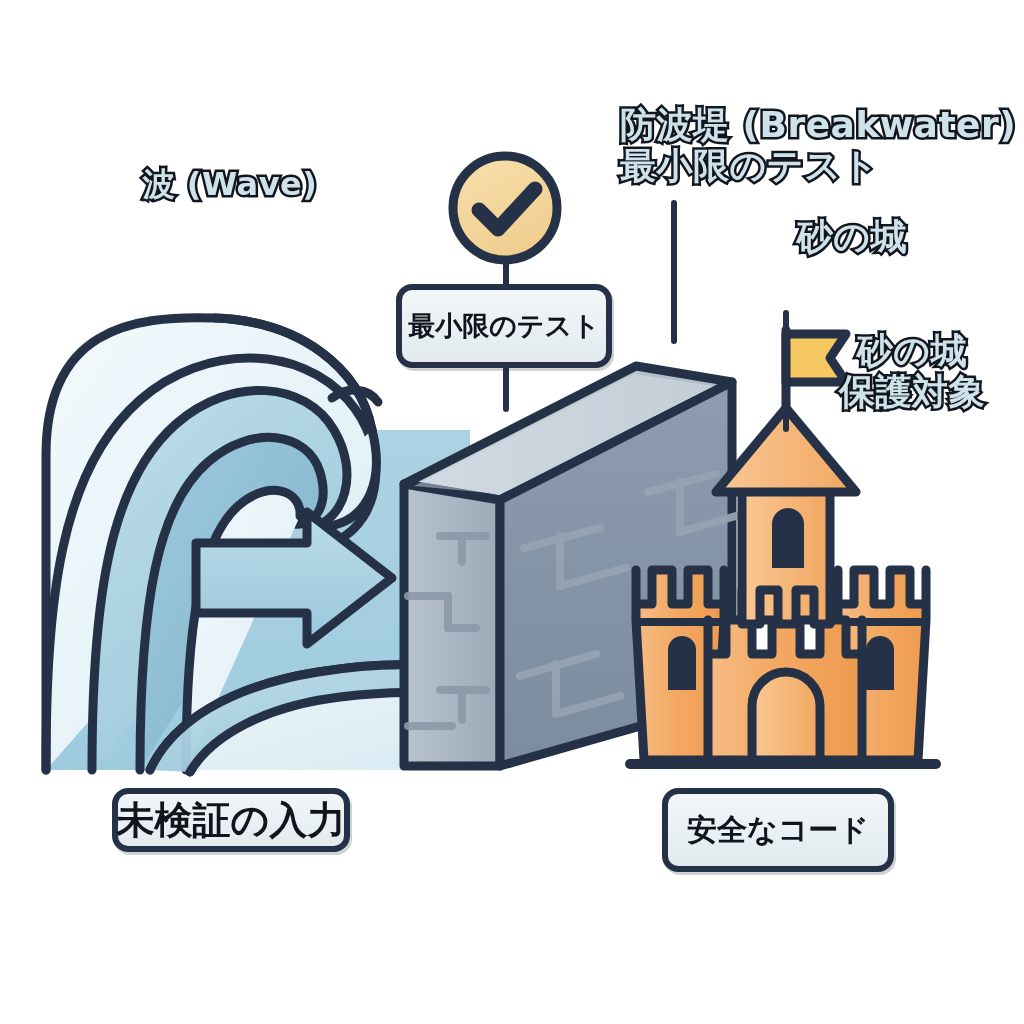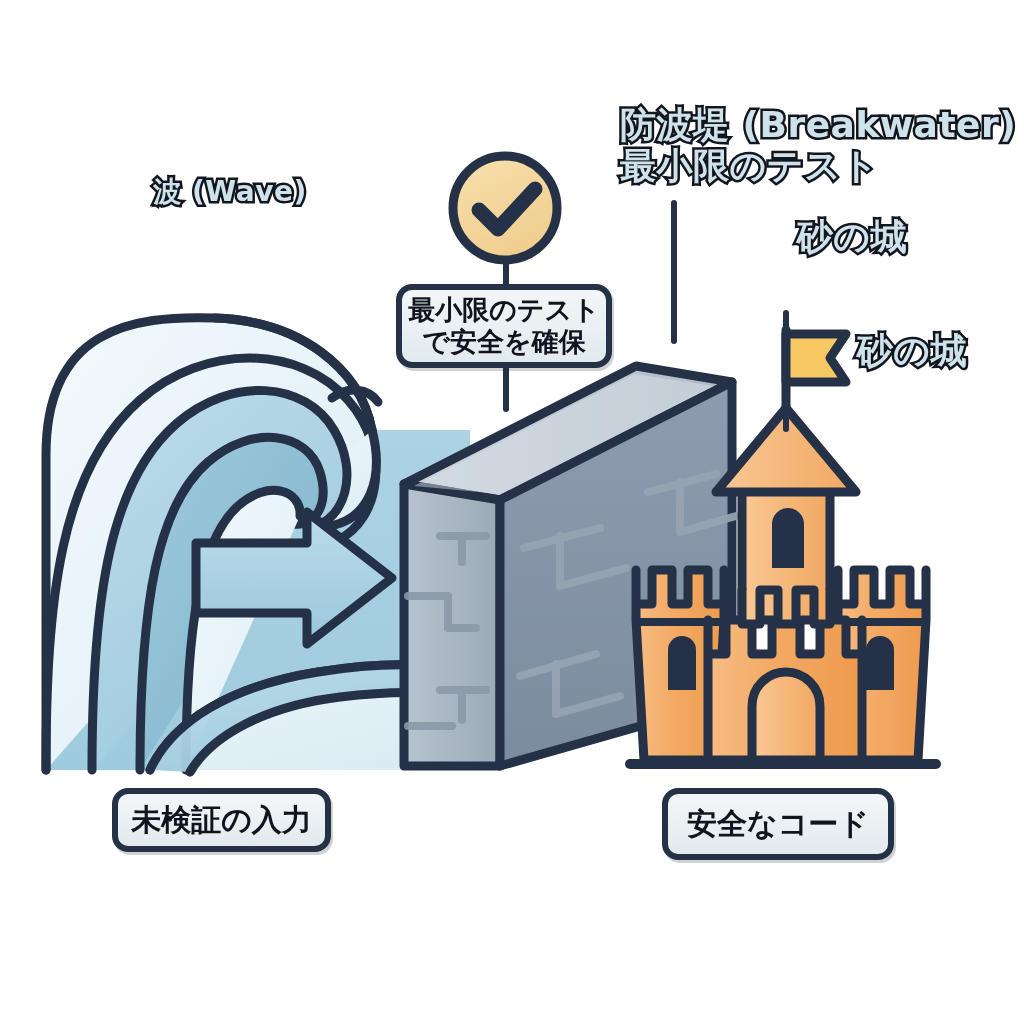--- a/index.html
+++ b/index.html
@@ -268,43 +268,43 @@
       <circle cx="505" cy="208" r="52" fill="url(#gBadge)" stroke="#253146" stroke-width="9"></circle>
       <path d="M479,210 L498,229 L535,189" fill="none" stroke="#253146" stroke-width="15" stroke-linecap="round" stroke-linejoin="round"></path>
     </g>
   </svg>
 
   <div class="leader" style="left:671px; top:200px; width:6px; height:144px;"></div>
   <div class="leader" style="left:783px; top:310px; width:6px; height:122px;"></div>
   <div class="leader" style="left:503px; top:256px; width:6px; height:40px;"></div>
   <div class="leader" style="left:503px; top:366px; width:6px; height:46px;"></div>
 
-  <div class="olabel center" style="left:88px; top:176px; width:260px; font-size:28px;">
+  <div class="olabel center" style="left:88px; top:166px; width:260px; font-size:32px;">
     <span class="ln">波 (Wave)</span>
   </div>
 
   <div class="olabel" style="left:596px; top:104px; font-size:36px;">
     <span class="ln">防波堤 (Breakwater)</span>
     <span class="ln">最小限のテスト</span>
   </div>
 
   <div class="olabel center" style="left:730px; top:216px; width:220px; font-size:36px;">
     <span class="ln">砂の城</span>
   </div>
 
   <div class="olabel center" style="left:800px; top:330px; width:200px; font-size:36px;">
     <span class="ln">砂の城</span>
+    <span class="ln">保護対象</span>
   </div>
 
   <div class="box" style="left:396px; top:284px; width:216px; height:84px; font-size:27px;">
     <span class="ln">最小限のテスト</span>
-    <span class="ln">で安全を確保</span>
-  </div>
-
-  <div class="box" style="left:112px; top:788px; width:219px; height:64px; font-size:30px;">
+  </div>
+
+  <div class="box" style="left:112px; top:788px; width:238px; height:64px; font-size:38px;">
     <span class="ln">未検証の入力</span>
   </div>
 
-  <div class="box" style="left:662px; top:788px; width:232px; height:72px; font-size:30px;font-family:Liberation Serif, serif;">
+  <div class="box" style="left:662px; top:788px; width:232px; height:84px; font-size:30px;font-family:Liberation Serif, serif;">
     <span class="ln">安全なコード</span>
   </div>
 
 </div>
 
 </body></html>

